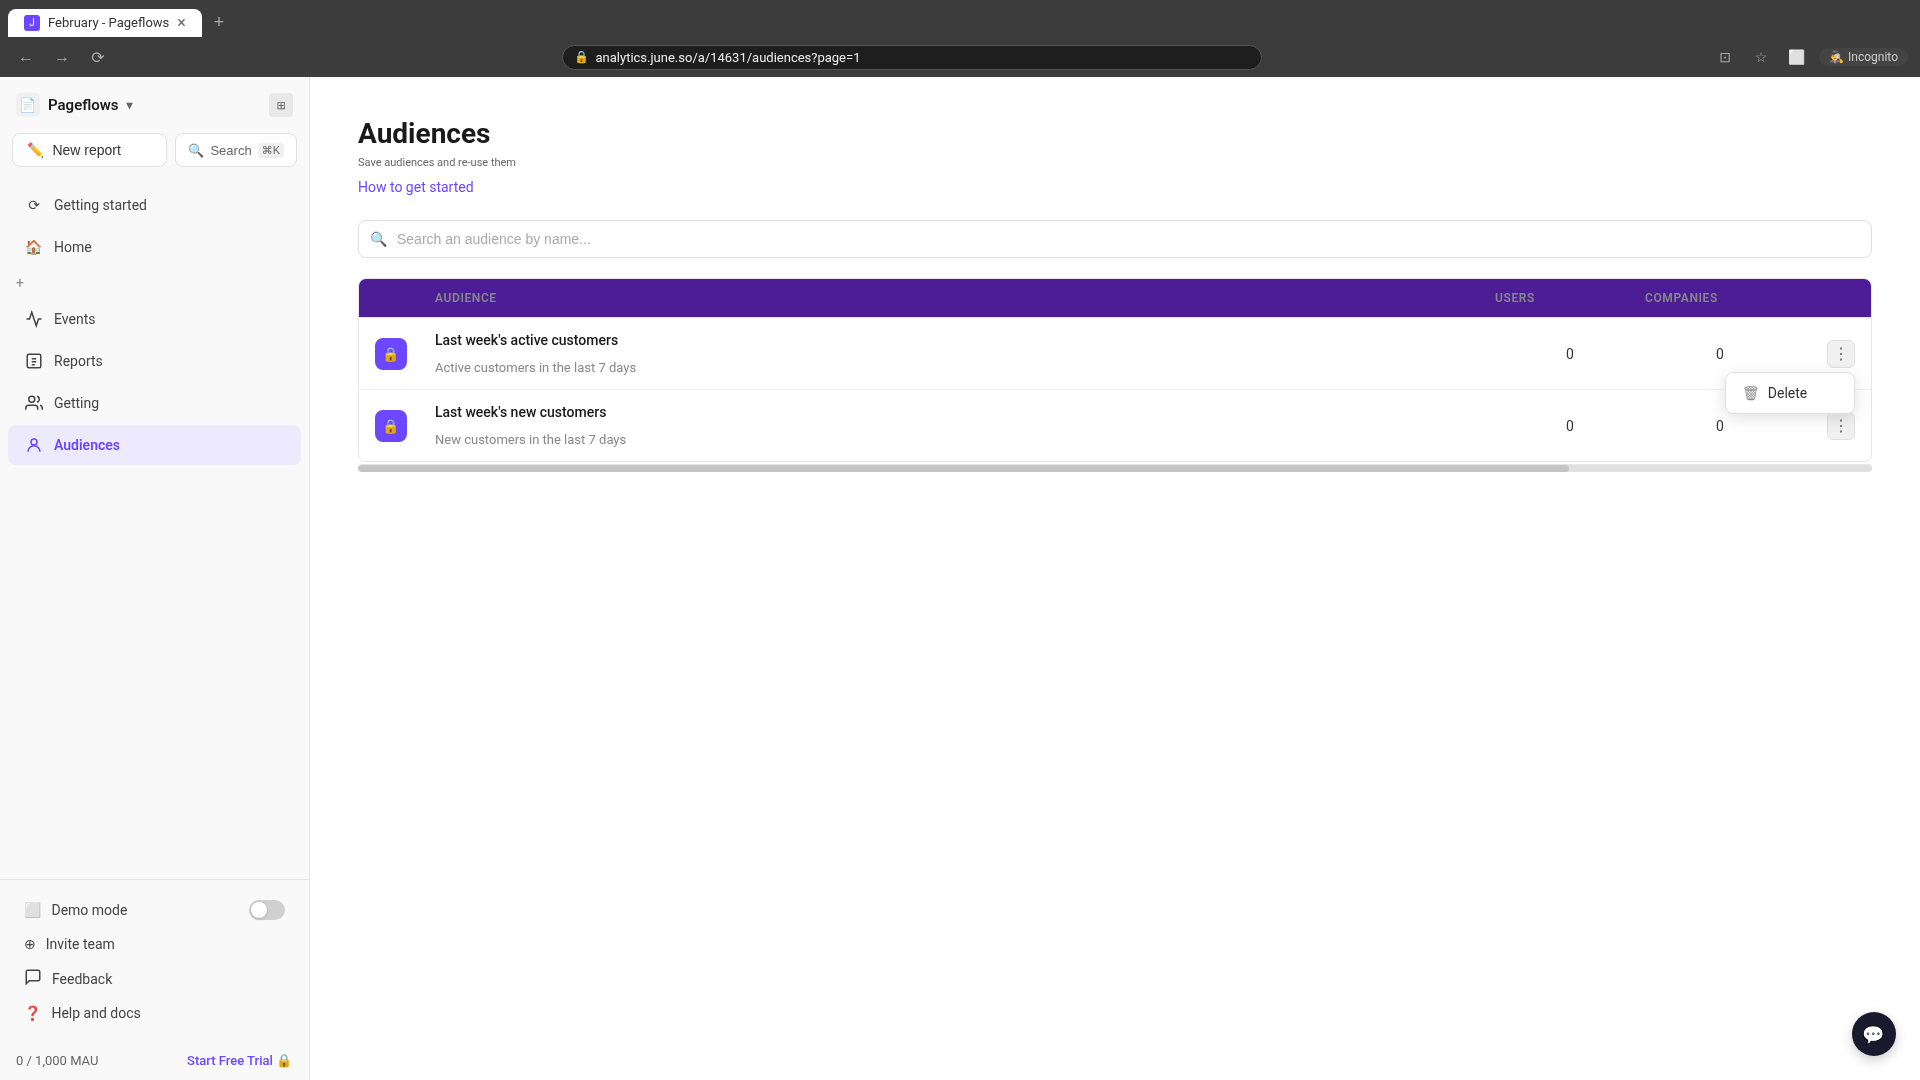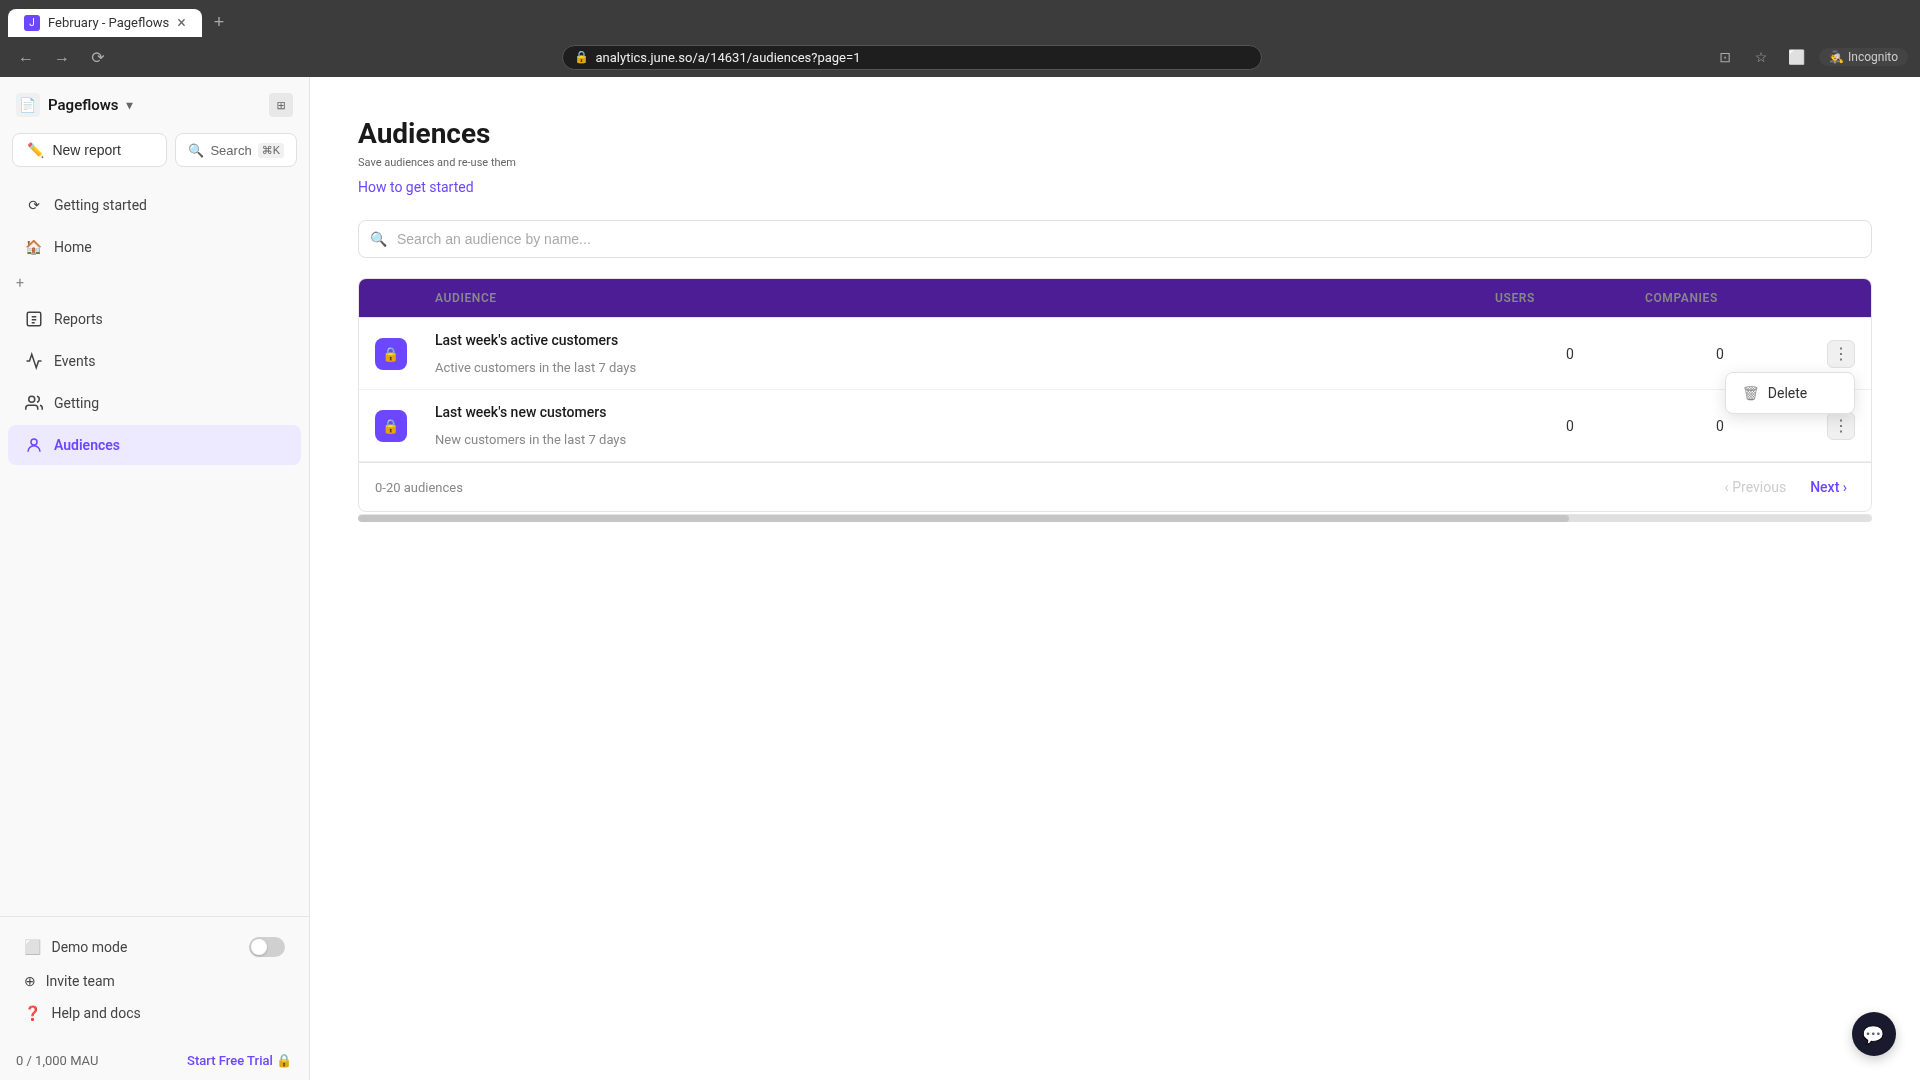--- a/index.html
+++ b/index.html
@@ -168,33 +168,33 @@
       <div class="nav-item">
         <span class="nav-icon">🏠</span>
         <span class="nav-label">Home</span>
       </div>
       <div class="nav-add-btn">
         <span>+</span>
       </div>
       <div class="nav-item">
         <span class="nav-icon">
           <svg width="18" height="18" viewBox="0 0 24 24" fill="none" stroke="currentColor" stroke-width="2">
+              <polyline points="22 12 18 12 15 21 9 3 6 12 2 12"></polyline>
+            </svg>
+        </span>
+        <span class="nav-label">Events</span>
+      </div>
+      <div class="nav-item">
+        <span class="nav-icon">
+          <svg width="18" height="18" viewBox="0 0 24 24" fill="none" stroke="currentColor" stroke-width="2">
               <rect x="3" y="3" width="18" height="18" rx="2"></rect>
               <path d="M9 9h6M9 13h6M9 17h4"></path>
             </svg>
         </span>
         <span class="nav-label">Reports</span>
-      </div>
-      <div class="nav-item">
-        <span class="nav-icon">
-          <svg width="18" height="18" viewBox="0 0 24 24" fill="none" stroke="currentColor" stroke-width="2">
-              <polyline points="22 12 18 12 15 21 9 3 6 12 2 12"></polyline>
-            </svg>
-        </span>
-        <span class="nav-label">Events</span>
       </div>
       <div class="nav-item">
         <span class="nav-icon">
           <svg width="18" height="18" viewBox="0 0 24 24" fill="none" stroke="currentColor" stroke-width="2">
               <path d="M17 21v-2a4 4 0 0 0-4-4H5a4 4 0 0 0-4 4v2"></path>
               <circle cx="9" cy="7" r="4"></circle>
               <path d="M23 21v-2a4 4 0 0 0-3-3.87"></path>
               <path d="M16 3.13a4 4 0 0 1 0 7.75"></path>
             </svg>
         </span>
@@ -217,20 +217,28 @@
         <span>Demo mode</span>
         <div class="toggle-switch">
           <div class="toggle-knob"></div>
         </div>
       </div>
       <div class="sidebar-bottom-item">
         <span>⊕</span>
         <span>Invite team</span>
       </div>
       <div class="sidebar-bottom-item">
+        <span>
+          <svg width="18" height="18" viewBox="0 0 24 24" fill="none" stroke="currentColor" stroke-width="2">
+              <path d="M21 15a2 2 0 0 1-2 2H7l-4 4V5a2 2 0 0 1 2-2h14a2 2 0 0 1 2 2z"></path>
+            </svg>
+        </span>
+        <span>Feedback</span>
+      </div>
+      <div class="sidebar-bottom-item">
         <span>❓</span>
         <span>Help and docs</span>
       </div>
     </div>
 
     <div class="mau-bar">
       <span class="mau-text">0 / 1,000 MAU</span>
       <span class="free-trial-btn">
         <span>Start Free Trial</span>
         <span>🔒</span>
@@ -288,27 +296,20 @@
           <div class="audience-name">Last week's new customers</div>
           <div class="audience-desc">New customers in the last 7 days</div>
         </div>
         <div class="table-cell-num">0</div>
         <div class="table-cell-num">0</div>
         <div class="table-cell-actions">
           <button class="action-dots-btn">⋮</button>
         </div>
       </div>
 
-      <div class="table-footer">
-        <span class="pagination-info">0-20 audiences</span>
-        <div class="pagination-btns">
-          <span class="pagination-btn disabled">‹ Previous</span>
-          <span class="pagination-btn active">Next ›</span>
-        </div>
-      </div>
     </div>
 
     
     <div class="hscroll-bar">
       <div class="hscroll-track">
         <div class="hscroll-thumb"></div>
       </div>
     </div>
   </div>
 </div>

